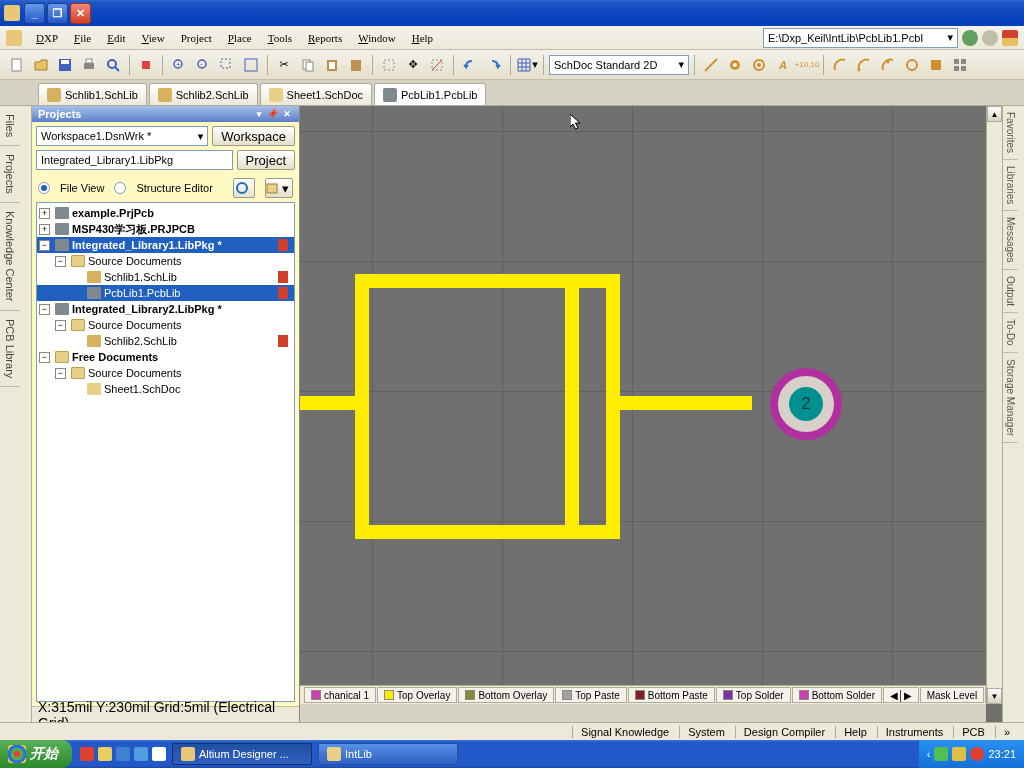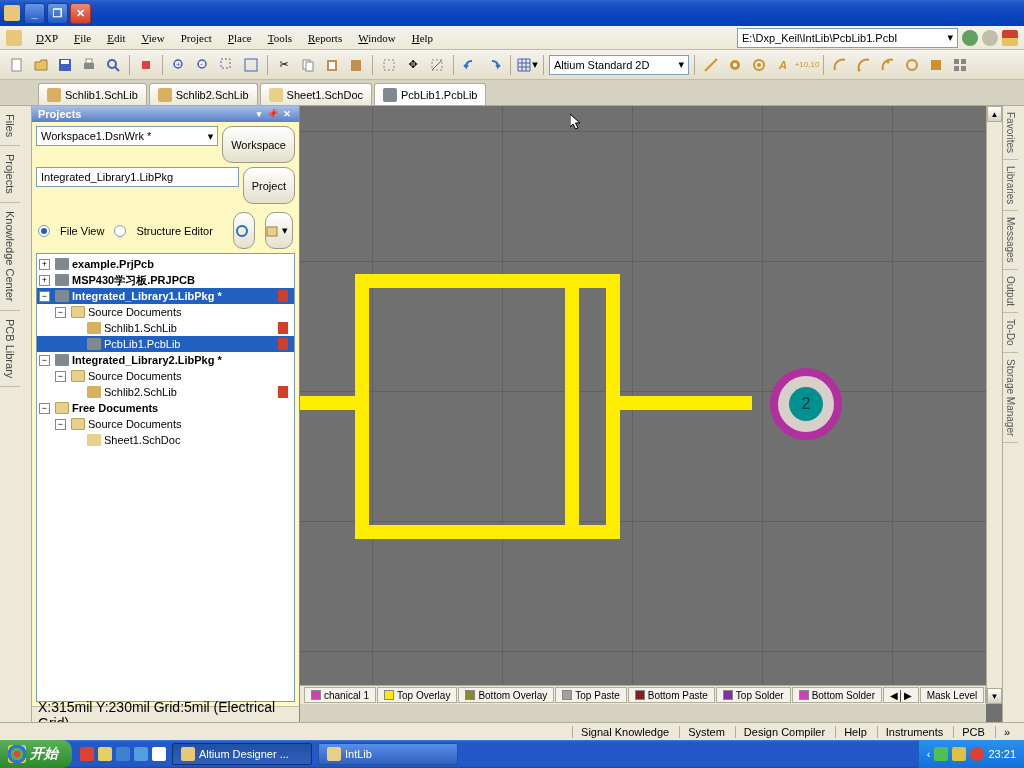--- a/index.html
+++ b/index.html
@@ -10,21 +10,21 @@
 .titlebar-text { color: #fff; font-weight: bold; font-size: 12px; font-family: "SimSun", sans-serif; flex: 1; }
 .titlebar-btns { display: flex; gap: 2px; }
 .tbtn { width: 21px; height: 21px; background: linear-gradient(to bottom, #6898e8, #2258c8); border: 1px solid #1a4090; border-radius: 3px; color: #fff; font-weight: bold; display: flex; align-items: center; justify-content: center; font-size: 11px; }
 .tbtn.close { background: linear-gradient(to bottom, #f08878, #d04028); border-color: #a03020; }
 
 .menubar { height: 24px; background: linear-gradient(to bottom, #f4f2eb, #ece9d8); display: flex; align-items: center; padding: 0 6px; border-bottom: 1px solid #c0bca8; }
 .menubar-icon { width: 16px; height: 16px; background: #e8c878; margin-right: 6px; border-radius: 2px; }
 .menu-item { padding: 2px 8px; cursor: default; font-family: Tahoma; }
 .menu-item u { text-decoration: underline; }
 .menu-spacer { flex: 1; }
-.path-combo { width: 221px; height: 20px; background: #fff; border: 1px solid #7f9db9; padding: 0 4px; display: flex; align-items: center; overflow: hidden; white-space: nowrap; }
+.path-combo { width: 195px; height: 20px; background: #fff; border: 1px solid #7f9db9; padding: 0 4px; display: flex; align-items: center; overflow: hidden; white-space: nowrap; }
 .mini-icon { width: 16px; height: 16px; margin-left: 4px; display: inline-block; background: #d0cdb8; border-radius: 2px; }
 
 .toolbar { height: 30px; background: linear-gradient(to bottom, #f4f2eb, #e4e0cc); display: flex; align-items: center; padding: 0 6px; gap: 2px; border-bottom: 1px solid #c0bca8; }
 .tool-btn { width: 22px; height: 22px; display: flex; align-items: center; justify-content: center; border-radius: 2px; }
 .tool-sep { width: 1px; height: 20px; background: #b0ac98; margin: 0 3px; }
 .tool-combo { height: 20px; background: #fff; border: 1px solid #7f9db9; padding: 0 4px; display: flex; align-items: center; }
 
 .doc-tabs { height: 26px; background: #d6d2c2; display: flex; align-items: flex-end; padding: 0 38px; gap: 2px; border-bottom: 1px solid #b0ac98; }
 .doc-tab { height: 22px; background: linear-gradient(to bottom, #fff, #ece9d8); border: 1px solid #b0ac98; border-bottom: none; border-radius: 3px 3px 0 0; padding: 0 8px; display: flex; align-items: center; gap: 4px; }
 .doc-tab.active { background: #fff; }
@@ -38,21 +38,21 @@
 .side-tab { writing-mode: vertical-rl; padding: 8px 4px; font-size: 11px; color: #444; border-bottom: 1px solid #c0bca8; }
 
 .panel { width: 268px; background: #ece9d8; display: flex; flex-direction: column; border-right: 1px solid #888; }
 .panel-hdr { height: 16px; background: linear-gradient(to bottom, #a8c0e8, #5880c8); color: #fff; font-weight: bold; padding: 0 6px; display: flex; align-items: center; font-size: 11px; }
 .panel-hdr-btns { margin-left: auto; display: flex; gap: 2px; }
 .panel-hdr-btn { width: 12px; height: 12px; display: flex; align-items: center; justify-content: center; font-size: 9px; color: #fff; }
 
 .panel-body { background: #fef9c3; padding: 4px; flex: 1; display: flex; flex-direction: column; }
 .row { display: flex; gap: 4px; margin-bottom: 4px; }
 .combo { flex: 1; height: 20px; background: #fff; border: 1px solid #7f9db9; padding: 0 4px; display: flex; align-items: center; }
-.btn { height: 37px; background: linear-gradient(to bottom, #fff, #e4e0cc); border: 1px solid #9c988a; border-radius: 10px; padding: 0 8px; display: flex; align-items: center; font-size: 11px; }
+.btn { height: 20px; background: linear-gradient(to bottom, #fff, #e4e0cc); border: 1px solid #9c988a; border-radius: 2px; padding: 0 8px; display: flex; align-items: center; font-size: 13px; }
 .radio-row { display: flex; gap: 10px; padding: 4px 2px; align-items: center; }
 .radio { width: 12px; height: 12px; border: 1px solid #7f9db9; border-radius: 50%; background: #fff; display: inline-flex; align-items: center; justify-content: center; }
 .radio.on::after { content: ""; width: 6px; height: 6px; background: #2060c0; border-radius: 50%; }
 
 .tree { flex: 1; background: #fff; border: 1px solid #7f9db9; overflow: auto; padding: 2px 0; }
 .tree-row { display: flex; align-items: center; height: 16px; padding: 0 2px; white-space: nowrap; }
 .tree-row.sel { background: #2060c0; color: #fff; }
 .tree-exp { width: 11px; height: 11px; border: 1px solid #888; background: #fff; display: flex; align-items: center; justify-content: center; font-size: 9px; color: #000; margin-right: 2px; flex-shrink: 0; }
 .tree-ind { display: inline-block; flex-shrink: 0; }
 .tree-ico { width: 14px; height: 12px; margin: 0 3px; flex-shrink: 0; border-radius: 1px; }
@@ -237,21 +237,21 @@
       <svg class="ico" viewBox="0 0 16 16">
         <path d="M6 4 Q12 4 12 10 L14 8 M12 10 L10 8" fill="none" stroke="#3070d0" stroke-width="2"></path>
       </svg>
     </div>
   <div class="tool-sep"></div>
   <div class="tool-btn"><svg class="ico" viewBox="0 0 16 16">
         <path d="M2 2h12v12H2z M6 2v12 M10 2v12 M2 6h12 M2 10h12" fill="none" stroke="#4060c0"></path>
       </svg>▾</div>
   <div class="tool-sep"></div>
   <div class="tool-combo" style="width:140px">
-      <span>Altium Standard 2D</span>
+      <span>SchDoc Standard 2D</span>
       <span style="margin-left:auto">▾</span>
     </div>
   <div class="tool-sep"></div>
   <div class="tool-btn">
       <svg class="ico" viewBox="0 0 16 16">
         <line x1="2" y1="14" x2="14" y2="2" stroke="#d09030" stroke-width="2"></line>
       </svg>
     </div>
   <div class="tool-btn">
       <svg class="ico" viewBox="0 0 16 16">

